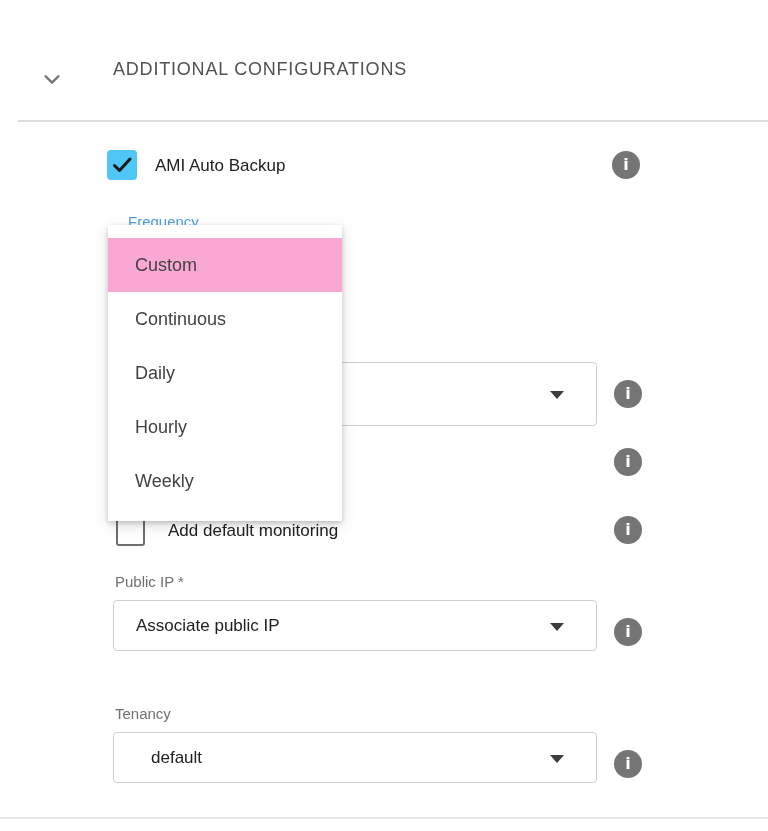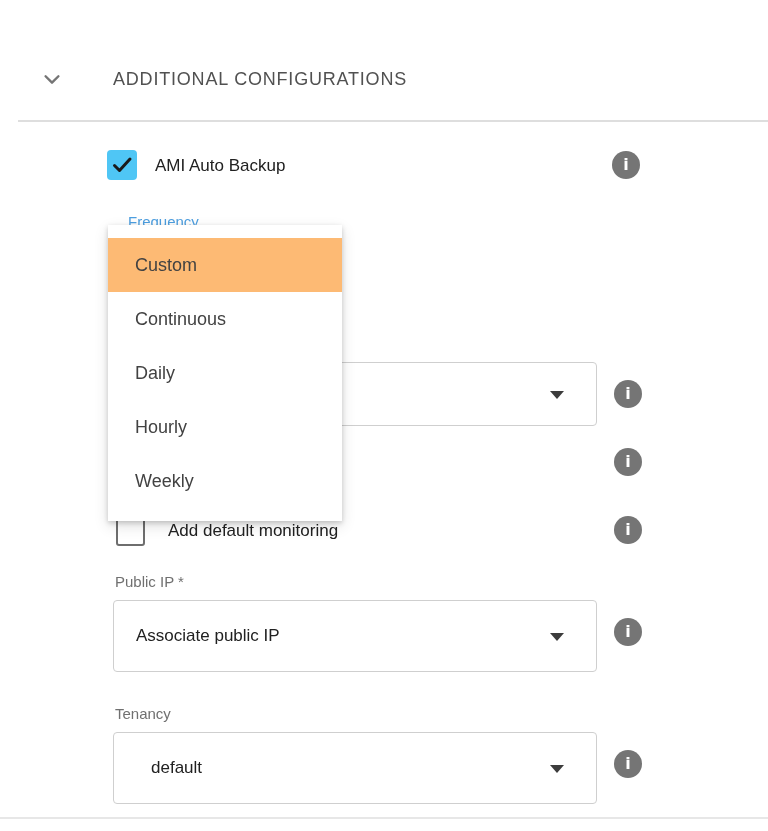--- a/index.html
+++ b/index.html
@@ -15,21 +15,21 @@
   }
 
   .abs { position: absolute; }
 
   
   .chevron-btn {
     left: 40px; top: 67px; width: 24px; height: 24px;
     cursor: pointer; display: flex; align-items: center; justify-content: center;
   }
   .section-title {
-    left: 113px; top: 69px;
+    left: 113px; top: 59px;
     font-size: 18px; line-height: 21px;
     color: #515151; letter-spacing: 0.8px;
   }
 
   .divider-top {
     left: 18px; right: 0; top: 120px; height: 2px; background: #dedede;
   }
   .divider-bottom {
     left: 0; right: 0; top: 817px; height: 2px; background: #e7e7e7;
   }
@@ -56,21 +56,21 @@
   
   .field-label {
     font-size: 15px; color: #707070; line-height: 18px;
   }
   .frequency-label { left: 128px; top: 213px; color: #4d9fe0; }
   .publicip-label  { left: 98px; top: 573px; margin-left: 17px; }
   .tenancy-label   { left: 115px; top: 705px; }
 
   
   .select-box {
-    width: 484px; height: 72px;
+    width: 484px; height: 51px;
     background: #ffffff; border: 1px solid #cfcfcf; border-radius: 4px;
     display: flex; align-items: center;
     cursor: pointer;
   }
   .freq-select    { left: 113px; top: 362px; height: 64px; }
   .publicip-select{ left: 113px; top: 600px; }
   .tenancy-select { left: 113px; top: 732px; padding-left: 15px; }
   .select-value {
     margin-left: 22px; font-size: 17px; color: #212121;
   }
@@ -104,21 +104,21 @@
     padding: 13px 0;
     z-index: 10;
     box-shadow: 0 2px 5px rgba(0,0,0,0.18), 0 5px 14px rgba(0,0,0,0.12);
   }
   .menu-item {
     height: 54px; display: flex; align-items: center;
     padding-left: 27px;
     font-size: 18px; color: #424242;
     cursor: pointer;
   }
-  .menu-item.highlighted { background: #fdba74; }
+  .menu-item.highlighted { background: #f9a8d4; }
 
   svg { display: block; }
 </style>
 </head>
 <body>
 
 <div class="page">
 
   <div class="abs chevron-btn">
     <span>

